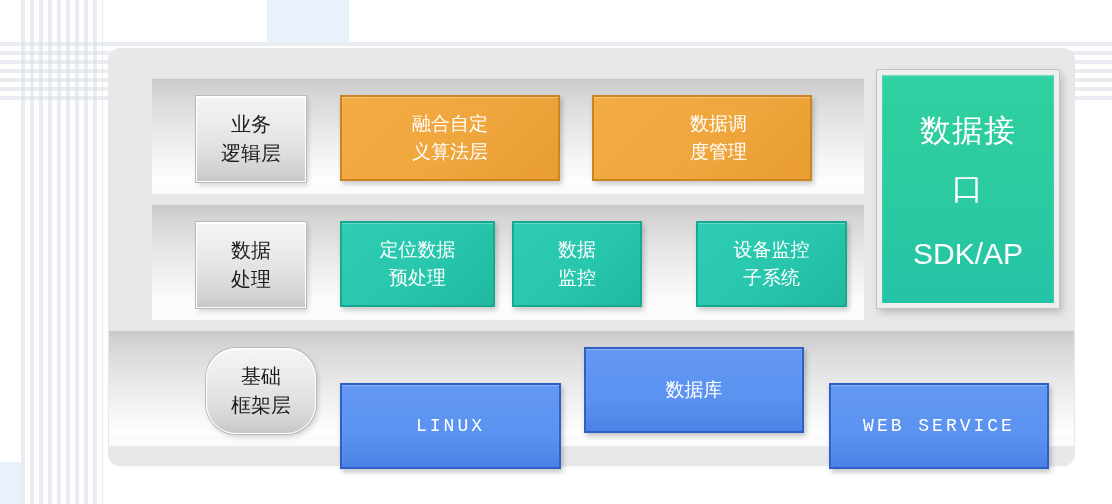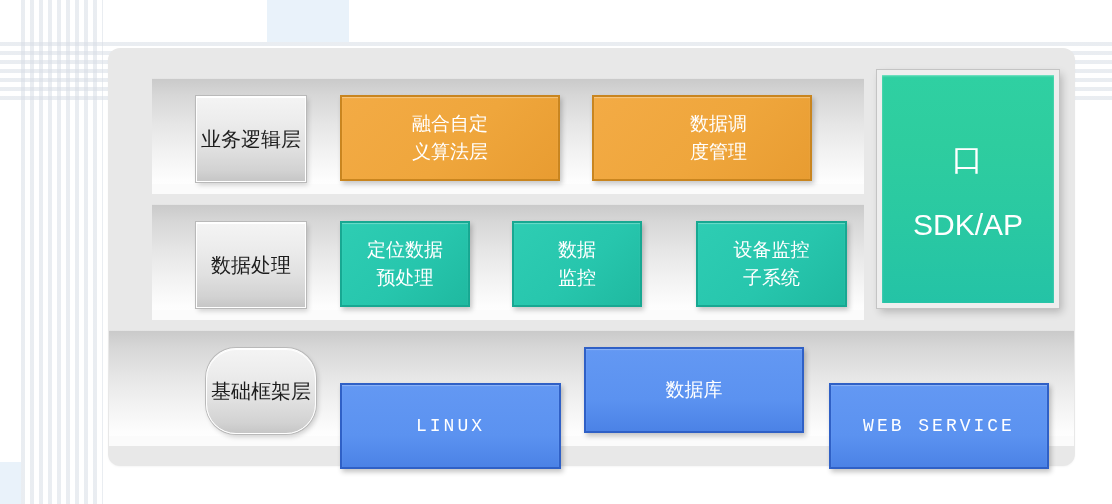--- a/index.html
+++ b/index.html
@@ -90,21 +90,21 @@
     width: 108px;
     height: 84px;
     background: linear-gradient(to bottom,
        #f4f4f4 0%, #ececec 30%, #e0e0e0 62%, #d2d2d2 88%, #c6c6c6 100%);
     border: 1px solid #ffffff;
     box-shadow:
       0 0 0 1px #b9b9b9,
       inset 0 1px 0 rgba(255,255,255,0.95),
       2px 3px 5px rgba(0,0,0,0.18);
     display: flex;
-    flex-direction: row;
+    flex-direction: column;
     align-items: center;
     justify-content: center;
     color: #1c1c1c;
     font-size: 20px;
     line-height: 1.45;
     z-index: 3;
     text-align: center;
   }
   .tier-label .line { display: block; }
 
@@ -217,21 +217,21 @@
     </div>
   </div>
 
   <div class="tier-band" id="tier-band-data">
 
     <div class="tier-label">
       <span class="line">数据</span>
       <span class="line">处理</span>
     </div>
 
-    <div class="module-box teal" style="left:188px; width:130px;">
+    <div class="module-box teal" style="left:188px; width:155px;">
       <span class="line">定位数据</span>
       <span class="line">预处理</span>
     </div>
 
     <div class="module-box teal" style="left:360px; width:130px;">
       <span class="line">数据</span>
       <span class="line">监控</span>
     </div>
 
     <div class="module-box teal" style="left:544px; width:151px;">
@@ -254,17 +254,18 @@
     <div class="module-box blue mono" style="left:720px; width:220px;">
       <span class="line">WEB SERVICE</span>
     </div>
 
     <div class="module-box blue" style="left:475px; width:220px;">
       <span class="line">数据库</span>
     </div>
   </div>
 
   <div id="interface-panel">
+    <span class="cn-line">数据接</span>
     <span class="cn-line">口</span>
     <span class="sdk-line">SDK/AP</span>
   </div>
 
 </div>
 
 </body></html>

